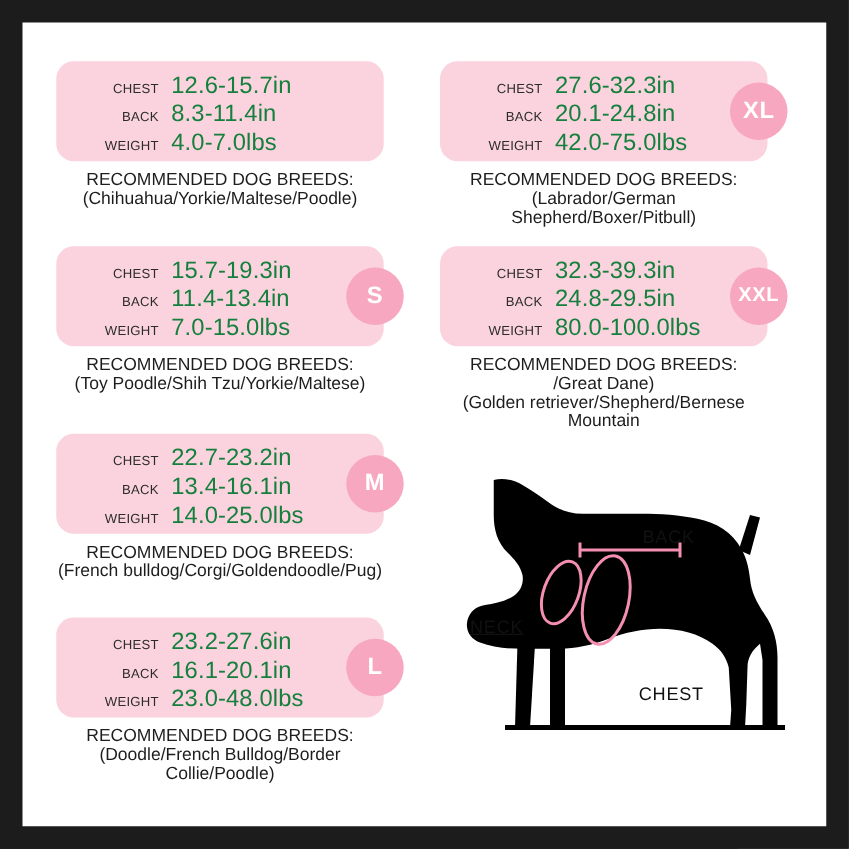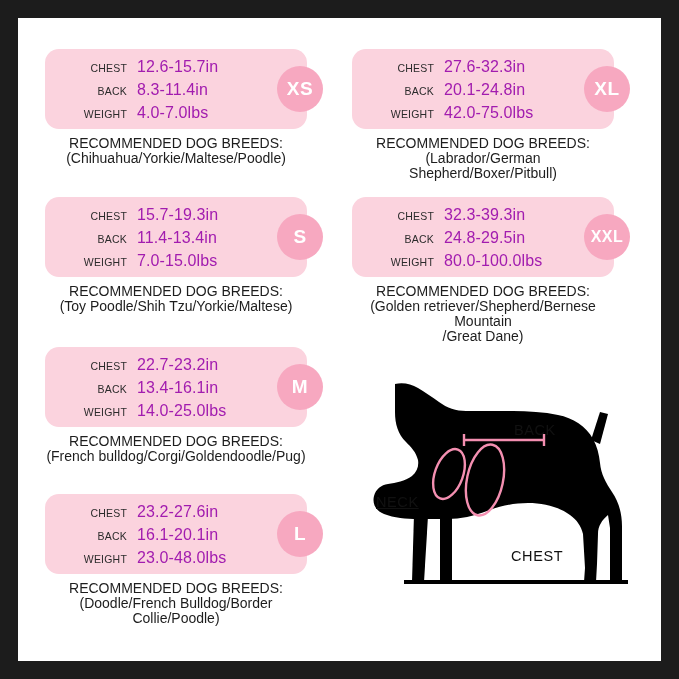--- a/index.html
+++ b/index.html
@@ -52,22 +52,22 @@
   .row .lab {
     width: 92px;
     text-align: right;
     padding-right: 10px;
     font-size: 10.5px;
     color: #2b2b2b;
     letter-spacing: .2px;
     box-sizing: border-box;
   }
   .row .val {
-    font-size: 16px;
-    color: #a21caf;
+    font-size: 19px;
+    color: #15803d;
     letter-spacing: .1px;
   }
   .badge {
     position: absolute;
     right: -16px;
     top: 50%;
     transform: translateY(-50%);
     width: 46px;
     height: 46px;
     border-radius: 50%;
@@ -118,21 +118,20 @@
           <span class="val">12.6-15.7in</span>
         </div>
         <div class="row">
           <span class="lab">BACK</span>
           <span class="val">8.3-11.4in</span>
         </div>
         <div class="row">
           <span class="lab">WEIGHT</span>
           <span class="val">4.0-7.0lbs</span>
         </div>
-        <div class="badge">XS</div>
       </div>
       <div class="breeds">
         <div>RECOMMENDED DOG BREEDS:</div>
         <div>(Chihuahua/Yorkie/Maltese/Poodle)</div>
       </div>
     </div>
 
     <div class="card" style="left:27px; top:179px;">
       <div class="panel">
         <div class="row">
@@ -232,22 +231,22 @@
           <span class="val">24.8-29.5in</span>
         </div>
         <div class="row">
           <span class="lab">WEIGHT</span>
           <span class="val">80.0-100.0lbs</span>
         </div>
         <div class="badge small-text">XXL</div>
       </div>
       <div class="breeds">
         <div>RECOMMENDED DOG BREEDS:</div>
+        <div>/Great Dane)</div>
         <div>(Golden retriever/Shepherd/Bernese Mountain</div>
-        <div>/Great Dane)</div>
       </div>
     </div>
 
     <div id="dog-wrap">
       <svg width="300" height="250" viewBox="0 0 300 250">
 
         <path fill="#000000" d="
           M47,16
           L47,44
           C47,56 50,66 58,74

